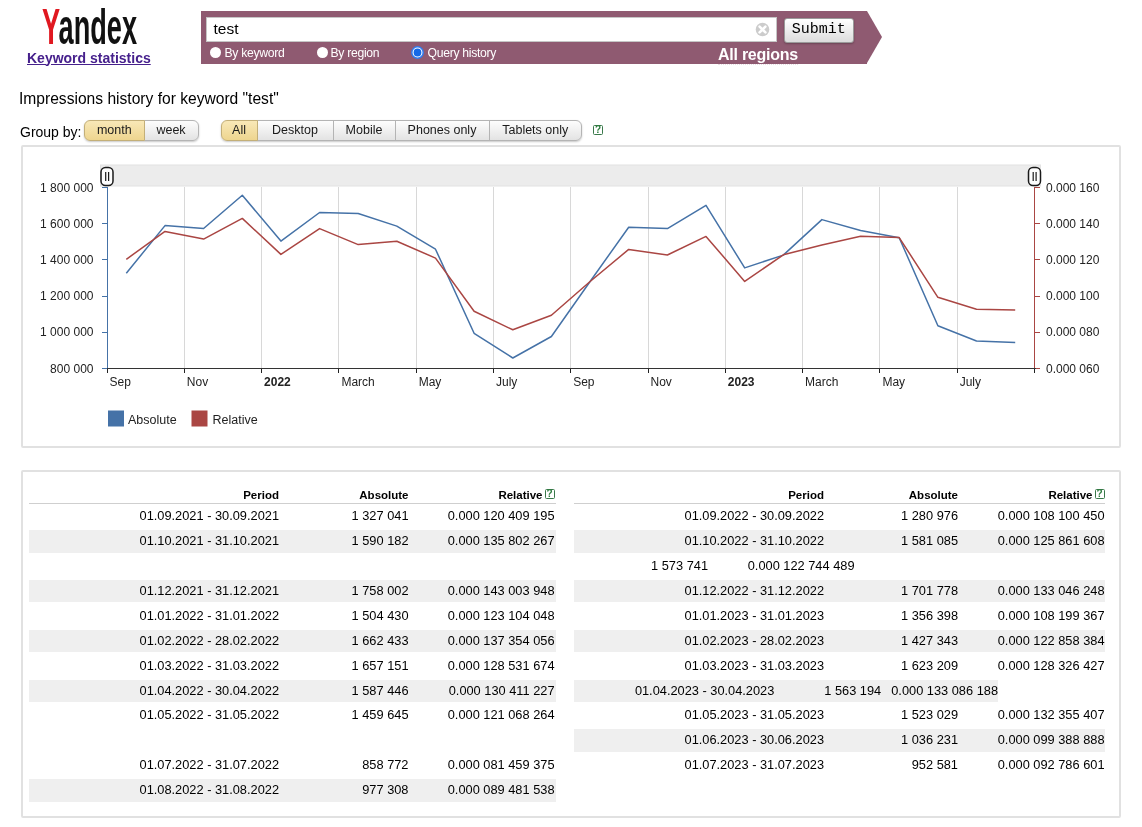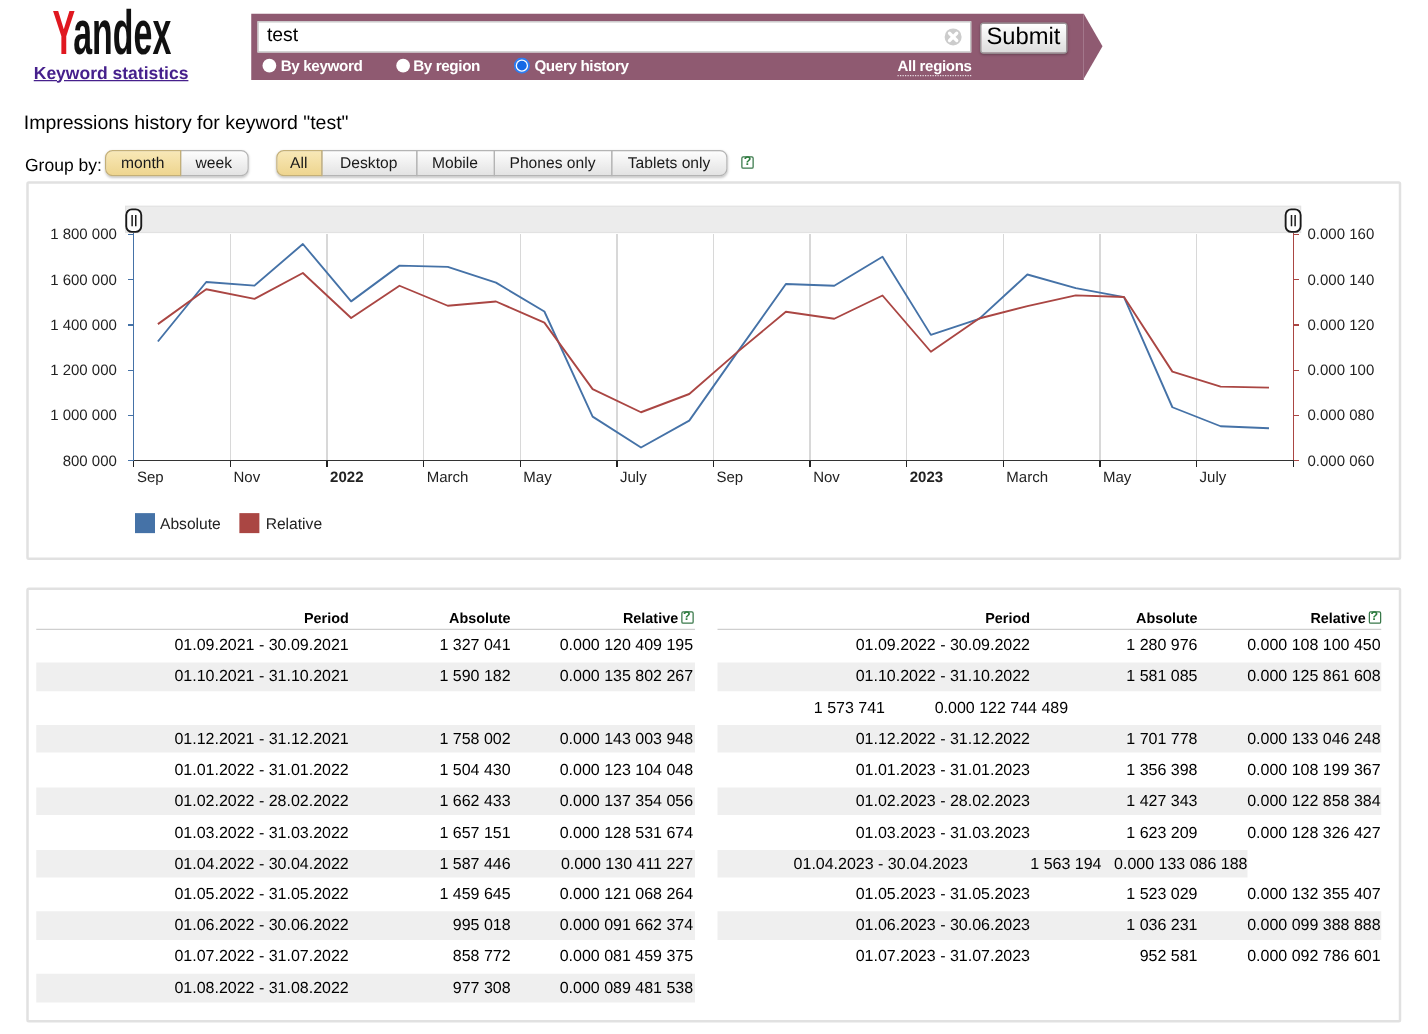--- a/index.html
+++ b/index.html
@@ -1,24 +1,24 @@
 <!DOCTYPE html>
 <html><head><meta charset="utf-8"><style>
 * { margin:0; padding:0; box-sizing:border-box; }
 html,body { width:1142px; height:827px; background:#fff; font-family:"Liberation Sans", sans-serif; }
 #page { position:relative; width:1142px; height:827px; overflow:hidden; }
 .abs { position:absolute; }
 a.kwlink { color:#46208c; font-weight:bold; font-size:14px; text-decoration:underline; }
 .bar { background:#8f5a71; }
 .tip { width:0; height:0; border-left:15px solid #8f5a71; border-top:26.5px solid transparent; border-bottom:26.5px solid transparent; }
 .inp { background:#fff; border:1px solid #c6c6c6; font-size:15.5px; font-family:"Liberation Sans",sans-serif; color:#000; padding:0 22px 2px 7px; }
-.btn { background:linear-gradient(#ffffff,#dcdcdc); border:1px solid #9a9a9a; border-radius:3px; font-size:19px; text-align:center; color:#000; box-shadow:0 1px 2px rgba(0,0,0,.25); }
-.rlabel { color:#fff; font-weight:bold; font-size:12.2px; letter-spacing:-0.3px; }
+.btn { background:linear-gradient(#ffffff,#dcdcdc); border:1px solid #9a9a9a; border-radius:3px; font-size:15px; text-align:center; color:#000; box-shadow:0 1px 2px rgba(0,0,0,.25);font-family:Liberation Mono, monospace; }
+.rlabel { color:#fff; font-weight:normal; font-size:12.2px; letter-spacing:-0.3px; }
 .radio { width:11px; height:11px; border-radius:50%; background:#fff; }
-.allreg { color:#fff; font-weight:bold; font-size:12px; letter-spacing:-0.25px; border-bottom:1px dotted #e8dce2; }
+.allreg { color:#fff; font-weight:bold; font-size:16px; letter-spacing:-0.25px; border-bottom:1px dotted #e8dce2; }
 .h1 { font-size:15.6px; color:#000; }
 .glabel { font-size:14px; color:#000; }
 .bgroup { display:flex; border-radius:6px; box-shadow:0 1px 2px rgba(0,0,0,.22); }
 .gb { height:21px; line-height:19.5px; font-size:12.5px; color:#1a1a1a; text-align:center; border:1px solid #b4b4b4; background:linear-gradient(#fdfdfd,#e3e3e3); margin-left:-1px; position:relative; }
 .gb.first { border-top-left-radius:6px; border-bottom-left-radius:6px; margin-left:0; }
 .gb.last { border-top-right-radius:6px; border-bottom-right-radius:6px; }
 .gb.sel { background:linear-gradient(#f8e8b7,#eed58f); border-color:#c3af78; z-index:2; }
 .qicon { width:10px; height:10px; border:1.2px solid #39784a; border-radius:1.5px; background:#fff; color:#2e7d3f; font-weight:bold; font-size:10px; line-height:8px; text-align:center; display:inline-block; }
 .card { background:#fff; border:2px solid #e1e1e1; border-radius:2px; }
 .trow { display:flex; height:22.5px; line-height:22.5px; font-size:12.8px; color:#000; }
@@ -184,25 +184,20 @@
 <div class="abs trow g" style="left:29px;top:679.5px;width:527px">
 <div class="c1" style="width:250px;padding-left:8px">01.04.2022 - 30.04.2022</div>
 <div class="c2" style="width:129.5px">1 587 446</div>
 <div class="c2" style="width:146px">0.000 130 411 227</div>
 </div>
 <div class="abs trow" style="left:29px;top:704.4px;width:527px">
 <div class="c1" style="width:250px;padding-left:8px">01.05.2022 - 31.05.2022</div>
 <div class="c2" style="width:129.5px">1 459 645</div>
 <div class="c2" style="width:146px">0.000 121 068 264</div>
 </div>
-<div class="abs trow g" style="left:29px;top:729.3px;width:527px">
-<div class="c1" style="width:250px;padding-left:8px">01.06.2022 - 30.06.2022</div>
-<div class="c2" style="width:129.5px">995 018</div>
-<div class="c2" style="width:146px">0.000 091 662 374</div>
-</div>
 <div class="abs trow" style="left:29px;top:754.2px;width:527px">
 <div class="c1" style="width:250px;padding-left:8px">01.07.2022 - 31.07.2022</div>
 <div class="c2" style="width:129.5px">858 772</div>
 <div class="c2" style="width:146px">0.000 081 459 375</div>
 </div>
 <div class="abs trow g" style="left:29px;top:779.1px;width:527px">
 <div class="c1" style="width:250px;padding-left:24px">01.08.2022 - 31.08.2022</div>
 <div class="c2" style="width:129.5px">977 308</div>
 <div class="c2" style="width:146px">0.000 089 481 538</div>
 </div>

